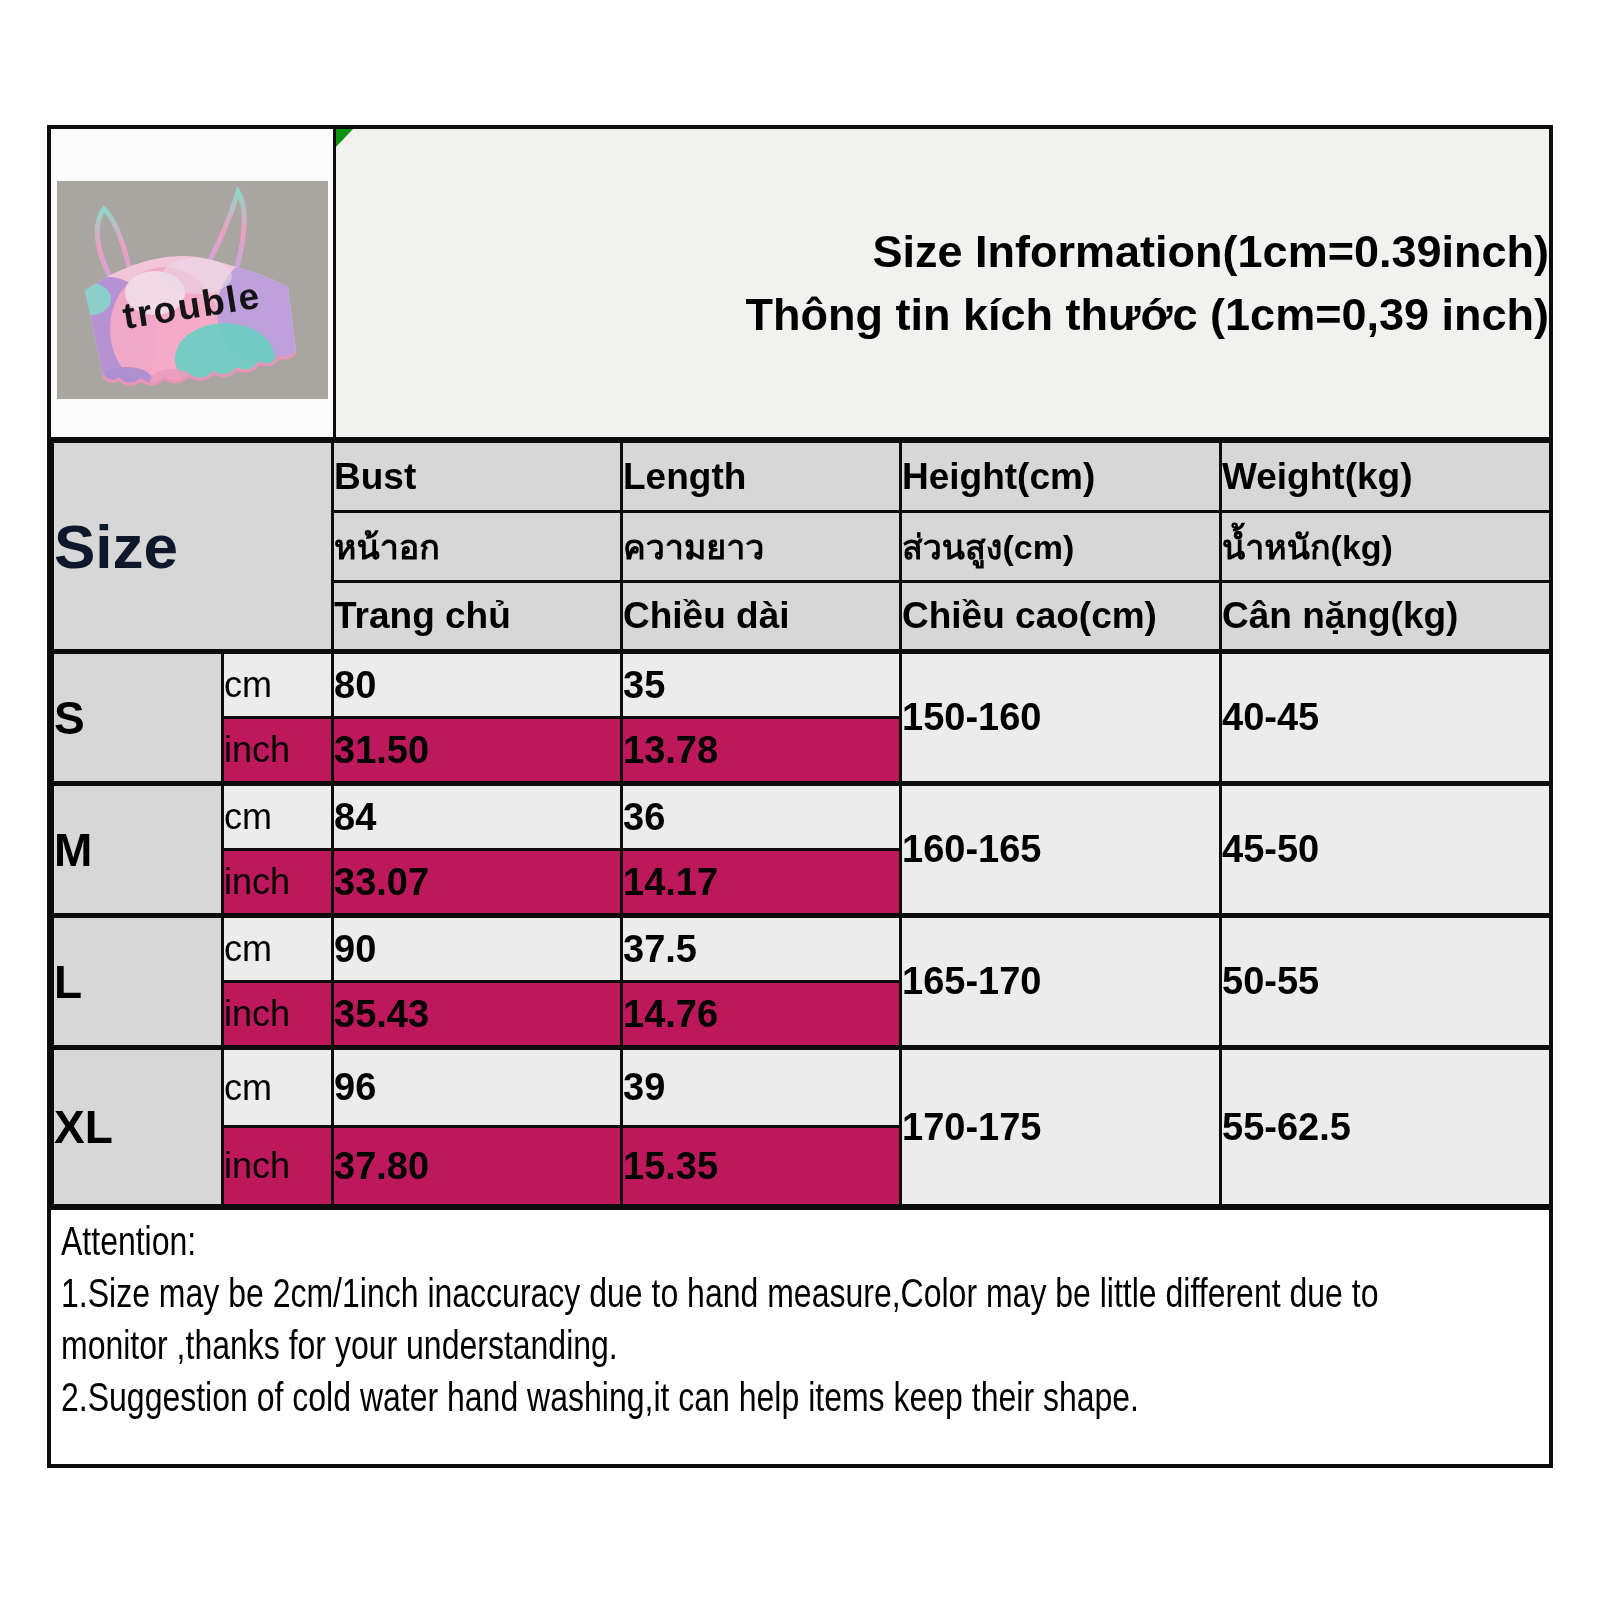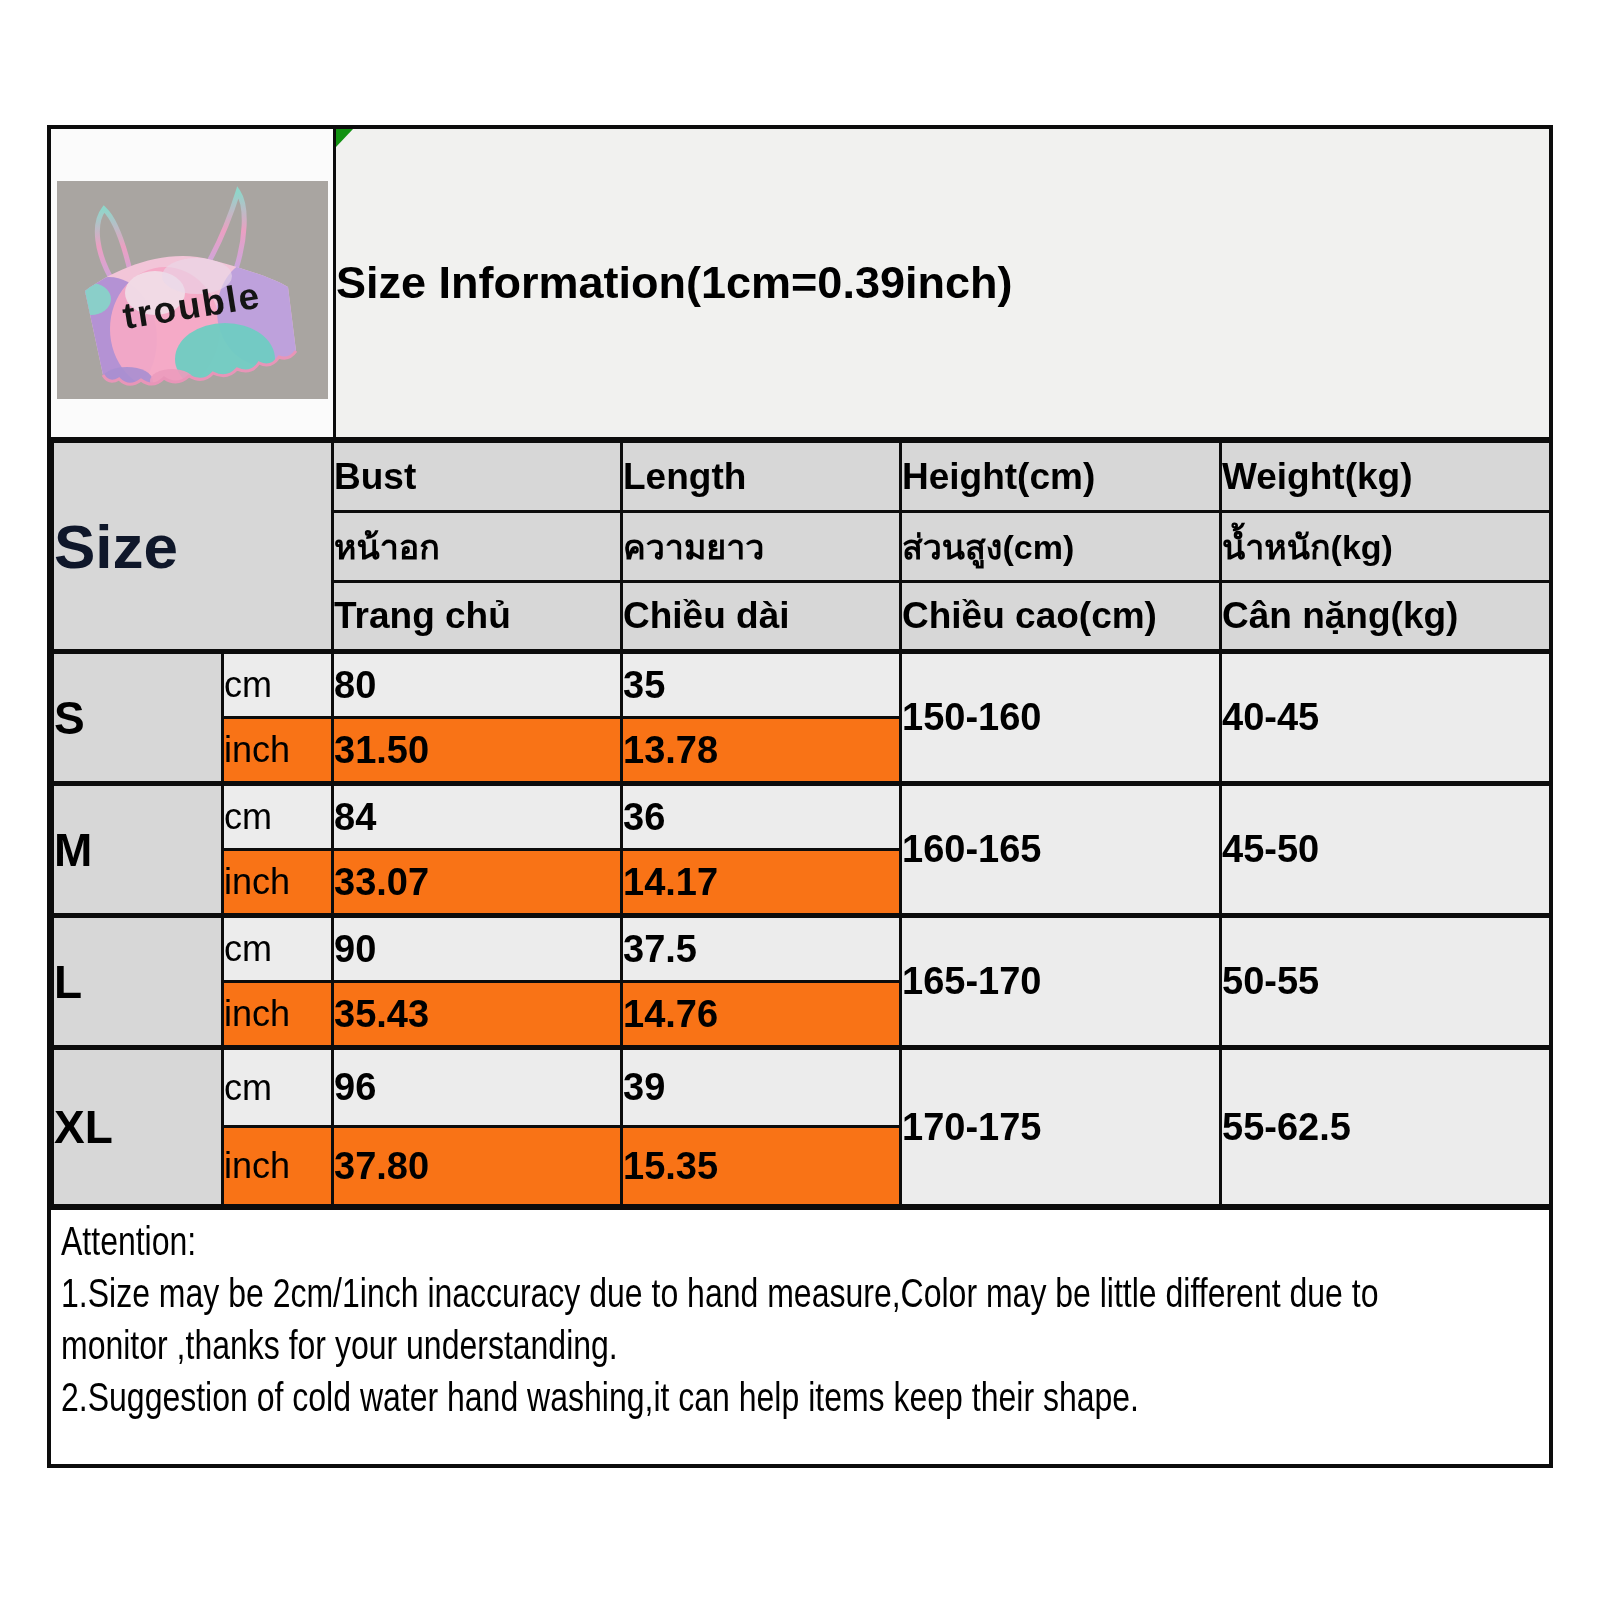--- a/index.html
+++ b/index.html
@@ -5,40 +5,40 @@
   * { margin:0; padding:0; box-sizing:border-box; }
   html,body { width:1600px; height:1600px; background:#ffffff; font-family:"Liberation Sans","DejaVu Sans",sans-serif; }
   .sheet {
     position:absolute; left:47px; top:125px; width:1506px; height:1343px;
     border:4px solid #0c0c0c; background:#ffffff;
   }
   
   .top-band { display:flex; height:311px; border-bottom:3px solid #0c0c0c; }
   .image-cell { width:285px; border-right:3px solid #0c0c0c; background:#fbfbfb; position:relative; flex:none; }
   .photo { position:absolute; left:6px; top:52px; width:271px; height:218px; display:block; }
-  .title-cell { flex:1; background:#f1f1ef; position:relative; display:flex; flex-direction:column; justify-content:center; align-items:flex-start; }
+  .title-cell { flex:1; background:#f1f1ef; position:relative; display:flex; flex-direction:column; justify-content:center; align-items:flex-end; }
   .green-corner { position:absolute; left:0; top:0; width:0; height:0;
     border-top:18px solid #129212; border-right:17px solid transparent; }
   .t-en { font-size:45px; font-weight:bold; color:#000; letter-spacing:0px; }
   .t-th { font-size:41px; font-weight:bold; color:#000; margin-top:13px; }
   .t-vi { font-size:45px; font-weight:bold; color:#000; margin-top:11px; }
   
   table.size-grid { width:1498px; border-collapse:collapse; table-layout:fixed; }
   table.size-grid td { border:3px solid #0c0c0c; text-align:left; vertical-align:middle; overflow:hidden; }
   tr.hr  { height:70px; }
   tr.dr  { height:66px; }
   tr.drx { height:79px; }
   .hdr   { background:#d7d7d7; font-weight:bold; font-size:37px; color:#000; }
   .hdr-th{ background:#d7d7d7; font-weight:bold; font-size:34px; color:#000; }
   .size-head { background:#d7d7d7; font-weight:bold; font-size:62px; color:#0f172a; }
   .size-letter { background:#d7d7d7; font-weight:bold; font-size:46px; color:#000; }
   .unit { font-weight:normal; font-size:36px; color:#000; }
   .val  { font-weight:bold; font-size:38px; color:#000; }
   .row-cm { background:#ececec; }
-  .row-in { background:#f97316;margin-left:24px; }
+  .row-in { background:#be185d;margin-left:24px; }
   .merged { background:#ececec; }
   tr.gs td { border-top-width:5px; }            
   td.thick-bot { border-bottom-width:5px; }      
   
   .attention { border-top:3px solid #0c0c0c; height:254px; background:#ffffff; padding:5px 0 0 10px; }
   .att-line { font-size:40px; color:#000; line-height:52px; white-space:nowrap;
     transform:scaleX(0.80); transform-origin:0 50%; }
 </style>
 </head>
 <body>
@@ -82,20 +82,21 @@
         </g>
 
         <path d="M 46 194 Q 52 204 62 198 Q 72 208 84 199 Q 96 208 107 197 Q 120 206 132 195 Q 146 203 156 192 Q 170 199 180 188 Q 194 194 202 182 Q 214 188 222 176 Q 232 180 239 170" fill="none" stroke="#e895b8" stroke-width="3"></path>
 
         <text x="68" y="148" font-family="Liberation Sans, DejaVu Sans, sans-serif" font-size="37" font-weight="bold" fill="#141414" letter-spacing="2" transform="rotate(-9 68 148)">trouble</text>
       </svg>
     </div>
     <div class="title-cell">
       <div class="green-corner"></div>
       <div class="t-en">Size Information(1cm=0.39inch)</div>
+      <div class="t-vi">Thông tin kích thước (1cm=0,39 inch)</div>
     </div>
   </div>
 
   <table class="size-grid">
     <colgroup>
       <col style="width:170px">
         <col style="width:110px">
         <col style="width:289px">
       <col style="width:279px">
         <col style="width:320px">

